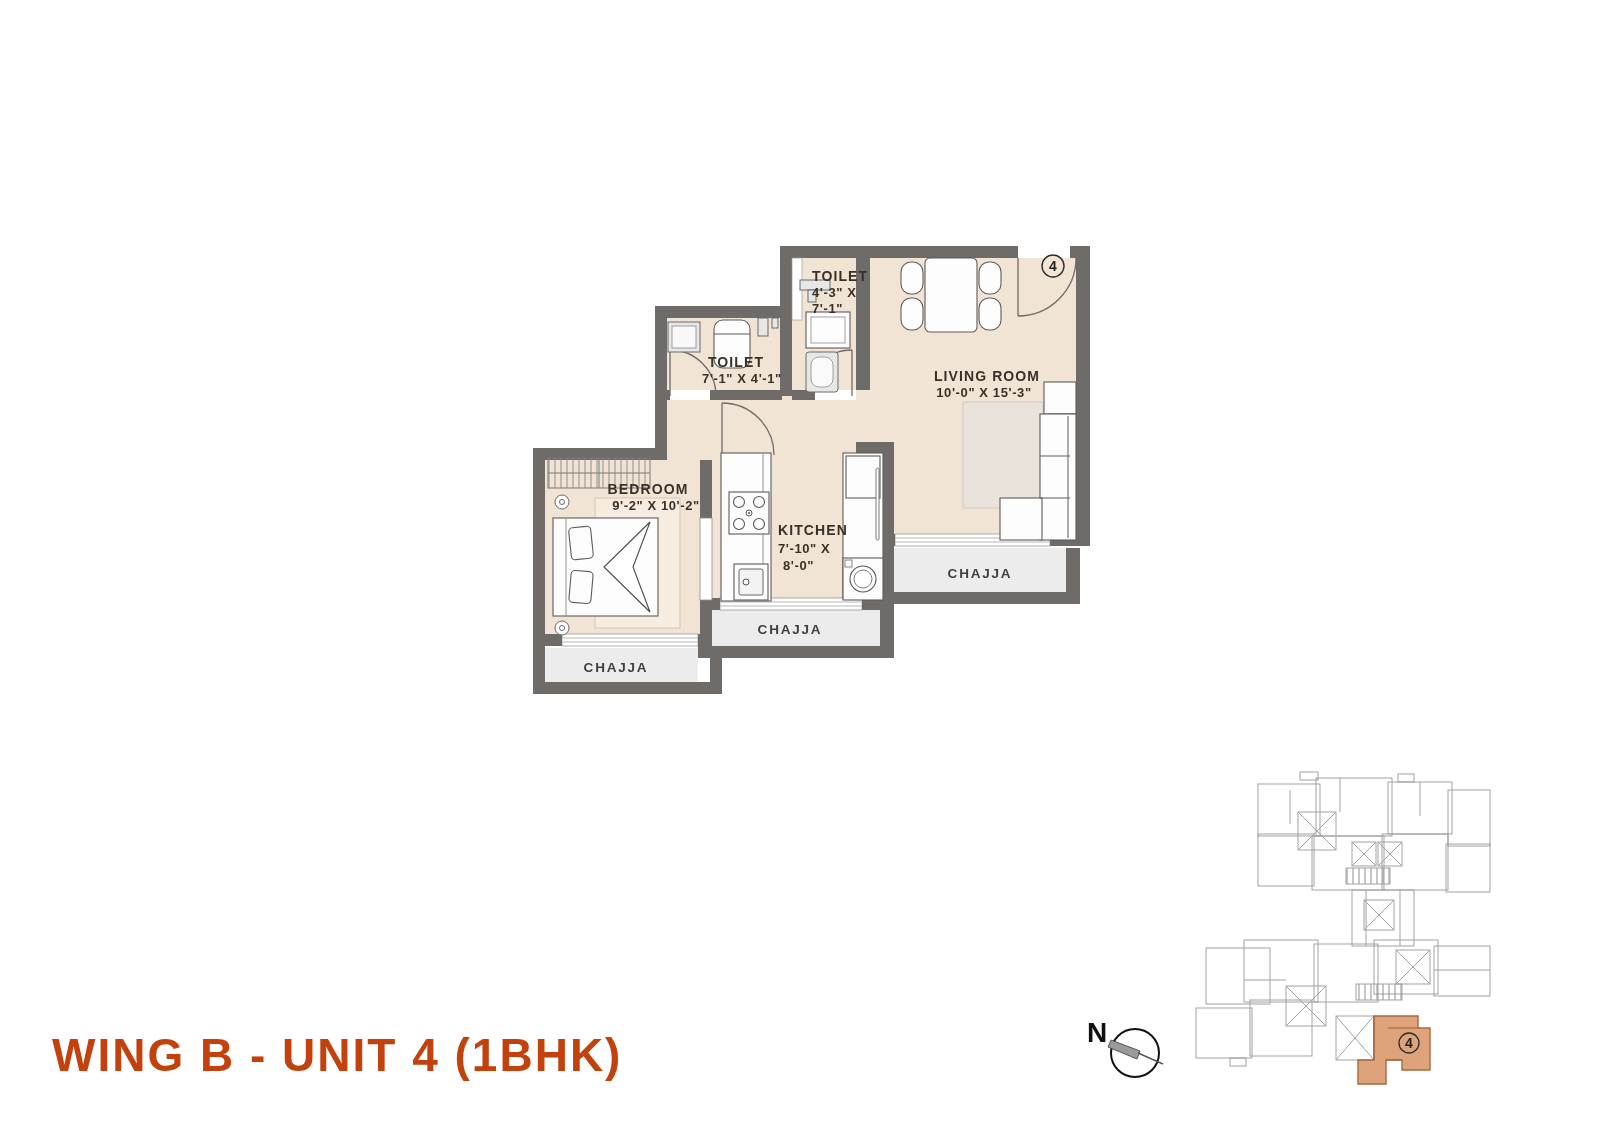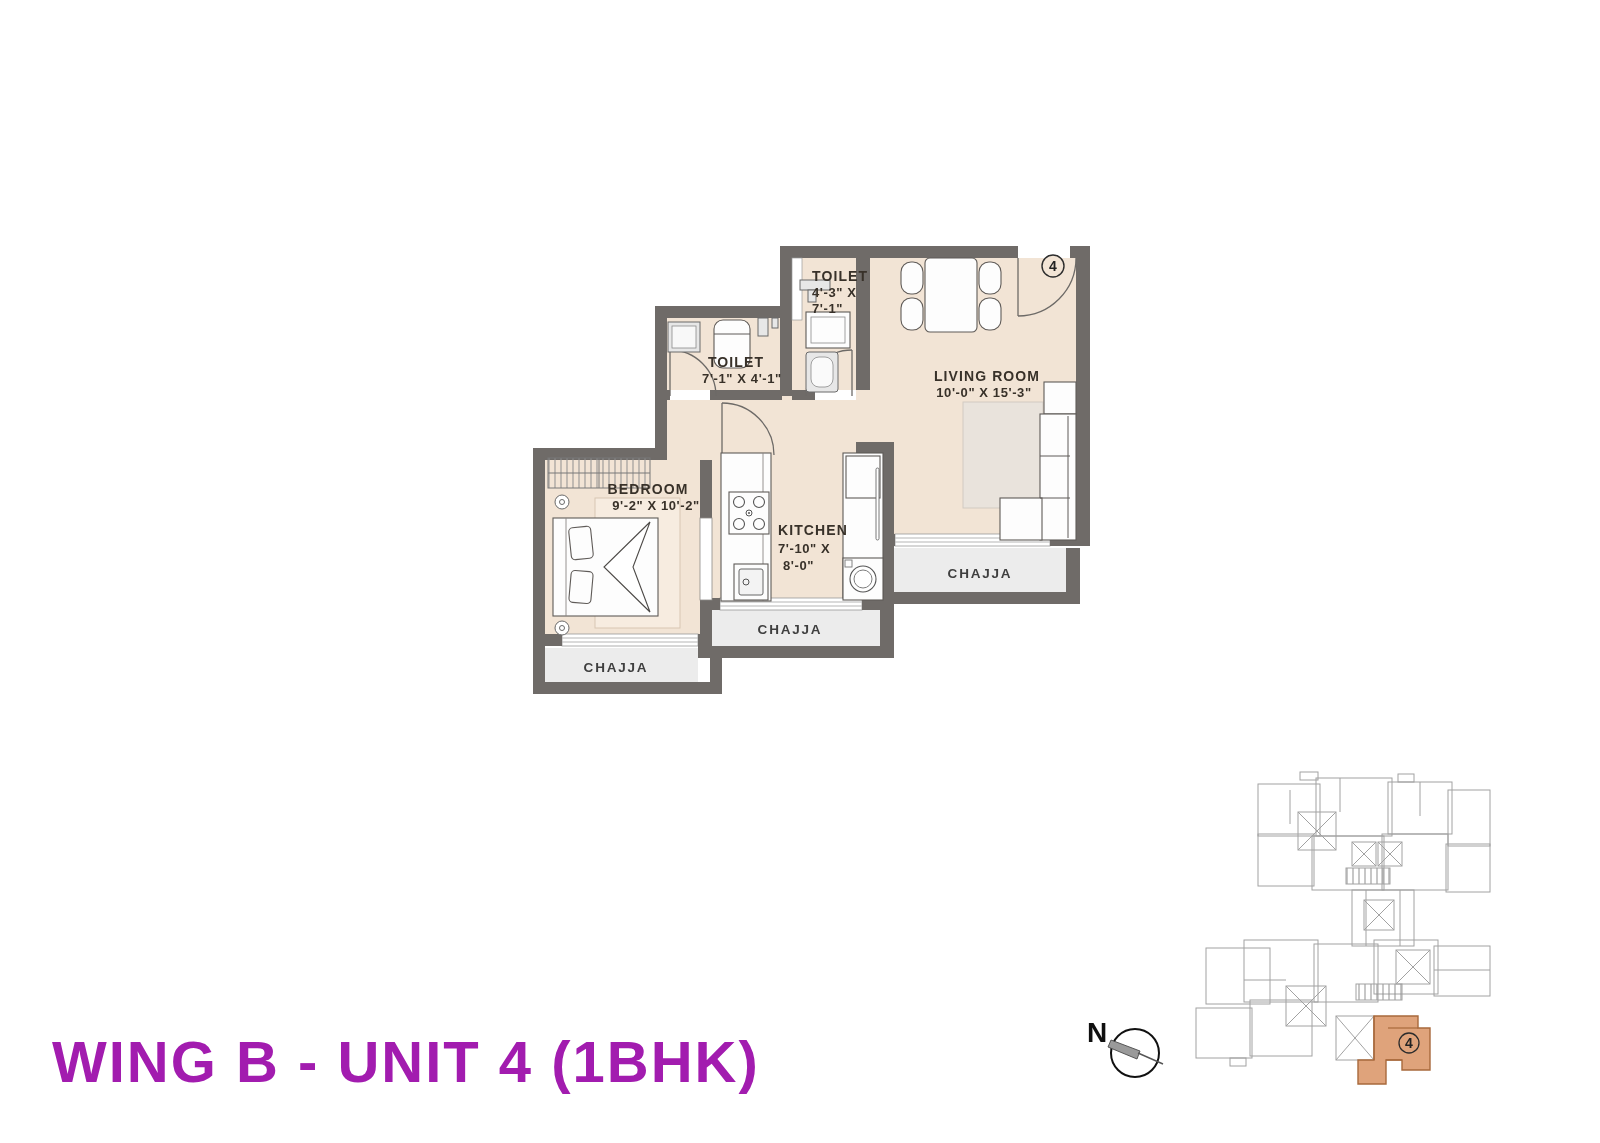--- a/index.html
+++ b/index.html
@@ -1,20 +1,20 @@
 <!DOCTYPE html>
 <html><head>
 <meta charset="utf-8">
 <style>
   html,body{margin:0;padding:0;background:#ffffff;}
   .canvas{position:relative;width:1600px;height:1143px;background:#ffffff;overflow:hidden;
           font-family:"Liberation Sans",sans-serif;}
   .plan-svg{position:absolute;left:0;top:0;}
-  .page-title{position:absolute;left:52px;top:1028px;font-size:58px;font-weight:700;
-              letter-spacing:2px;color:#a21caf;white-space:nowrap;}
+  .page-title{position:absolute;left:52px;top:1028px;font-size:46px;font-weight:700;
+              letter-spacing:2px;color:#c2410c;white-space:nowrap;}
   
   .room-name{font-family:"Liberation Sans",sans-serif;font-size:14px;font-weight:700;
              letter-spacing:1.1px;fill:#383129;}
   .room-dim{font-family:"Liberation Sans",sans-serif;font-size:13px;font-weight:700;
             letter-spacing:0.6px;fill:#383129;}
   .chajja-label{font-family:"Liberation Sans",sans-serif;font-size:13.5px;font-weight:700;
                 letter-spacing:1.8px;fill:#3f3f3f;}
   .badge-num{font-family:"Liberation Sans",sans-serif;font-size:14px;font-weight:600;fill:#222;}
   .north-n{font-family:"Liberation Sans",sans-serif;font-size:28px;font-weight:800;fill:#101010;}
   .wall{fill:#6f6b68;}

